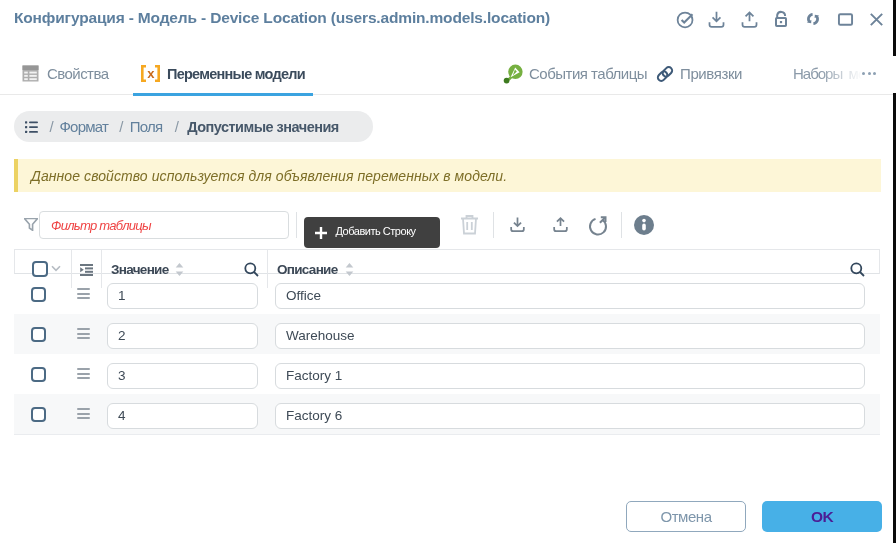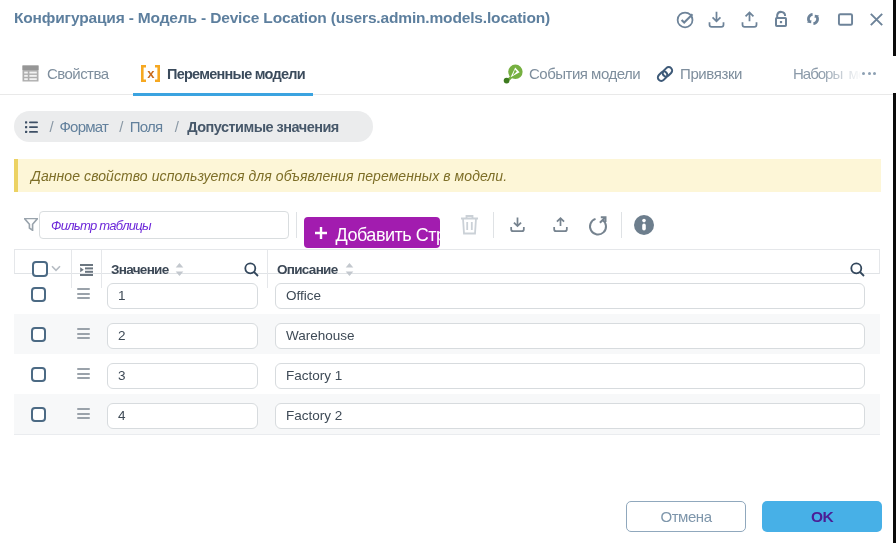--- a/index.html
+++ b/index.html
@@ -37,24 +37,24 @@
 
 
 #warn { position:absolute; left:14px; top:159px; width:867px; height:33px;
   background:#fdf6d7; border-left:4px solid #ecd263; display:flex; align-items:center; }
 #warn span { font-style:italic; font-size:14px; color:#7d6e27; margin-left:13px; letter-spacing:0.08px; }
 
 
 #tb-funnel { position:absolute; left:24px; top:218px; }
 #tb-input { position:absolute; left:39px; top:211px; width:250px; height:28px;
   border:1px solid #d9dddf; border-radius:4px; background:#fff; }
-#tb-input span { font-style:italic; font-size:13px; color:#6d28d9; position:absolute; left:11px; top:6px; letter-spacing:-0.7px; }
+#tb-input span { font-style:italic; font-size:13px; color:#ef4444; position:absolute; left:11px; top:6px; letter-spacing:-0.7px; }
 .vsep { position:absolute; width:1px; background:#dfe2e5; top:212px; height:26px; }
 #tb-add { position:absolute; left:304px; top:217px; width:136px; height:31px;
-  background:#a21caf; border-radius:4px; color:#fff; font-size:18px; letter-spacing:-0.48px; }
+  background:#404040; border-radius:4px; color:#fff; font-size:11px; letter-spacing:-0.48px; }
 #tb-add svg { position:absolute; left:11px; top:9.5px; }
 #tb-add span { position:absolute; left:31.5px; top:7.5px; white-space:nowrap; }
 .tbico { position:absolute; top:214px; }
 
 
 #table { position:absolute; left:14px; top:249px; width:866px; border-bottom:1px solid #eaecef; }
 #thead { position:relative; height:25px; border:1px solid #e5e7ea; border-bottom:1px solid #e0e3e6; background:#fff; }
 .hsep { position:absolute; top:0; width:1px; height:38px; background:#e5e7ea; }
 #thead .htxt { position:absolute; top:12px; font-size:13.5px; font-weight:bold; color:#3c4856; letter-spacing:-0.7px; }
 .sortarrows { position:absolute; }
@@ -141,21 +141,21 @@
     <div class="tab" style="left:503px">
       <span class="ti">
           <svg width="21" height="20" viewBox="0 0 21 20">
         <circle cx="12.4" cy="7.8" r="7.2" fill="#76b041"></circle>
         <path d="M8.6 10.6 L4.8 14.6 l1.9 1.9 L10.5 12.8 z" fill="#76b041"></path>
         <path d="M12.2 3.4 L16.6 8.2 L7.6 13.2 z" fill="#fff"></path>
         <path d="M11.9 5.4 L13.8 7.5 L9.8 11.6 z" fill="#76b041"></path>
         <circle cx="3.6" cy="16.6" r="2.9" fill="#3e7b1f"></circle>
       </svg>
         </span>
-      <span style="margin-left:5px; letter-spacing:-0.5px;">События модели</span>
+      <span style="margin-left:5px; letter-spacing:-0.5px;">События таблицы</span>
     </div>
     <div class="tab" style="left:655px">
       <span class="ti">
           <svg width="20" height="20" viewBox="0 0 24 24" fill="none">
         <rect x="8.6" y="5.3" width="12.6" height="8.2" rx="4.1" stroke="#3e5a78" stroke-width="2.4" transform="rotate(-45 14.9 9.4)"></rect>
         <rect x="2.8" y="10.5" width="12.6" height="8.2" rx="4.1" stroke="#3e5a78" stroke-width="2.4" transform="rotate(-45 9.1 14.6)"></rect>
       </svg>
         </span>
       <span style="margin-left:5px; letter-spacing:-0.4px;">Привязки</span>
     </div>
@@ -290,20 +290,20 @@
         <div class="inp d">Factory 1</div>
     </div>
     <div class="row odd">
       <div class="cb" style="left:17px; top:13px; width:15px; height:15px;"></div>
       <div class="drag">
           <div></div>
           <div></div>
           <div></div>
         </div>
       <div class="inp v">4</div>
-        <div class="inp d">Factory 2</div>
+        <div class="inp d">Factory 6</div>
     </div>
   </div>
 
   <div id="btn-cancel">Отмена</div>
   <div id="btn-ok">OK</div>
 
 </div>
 
 </body></html>

